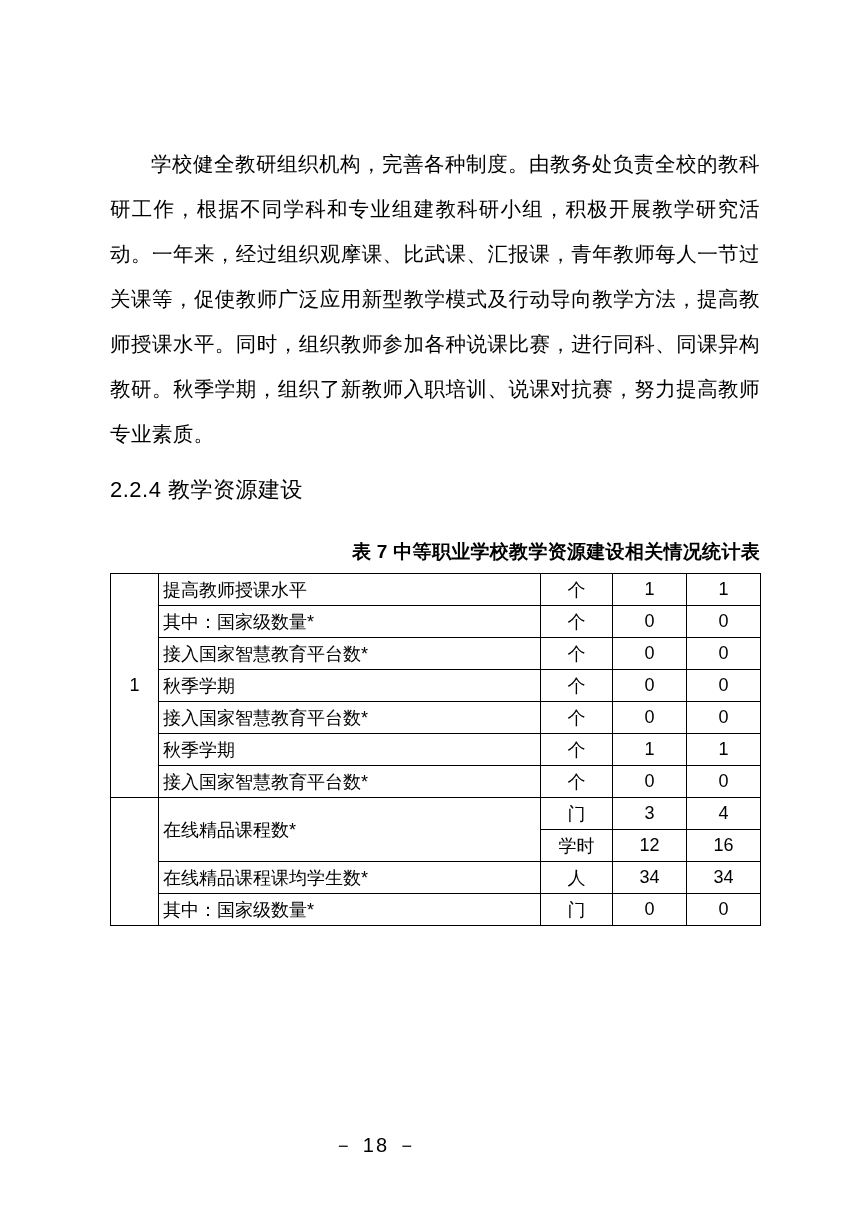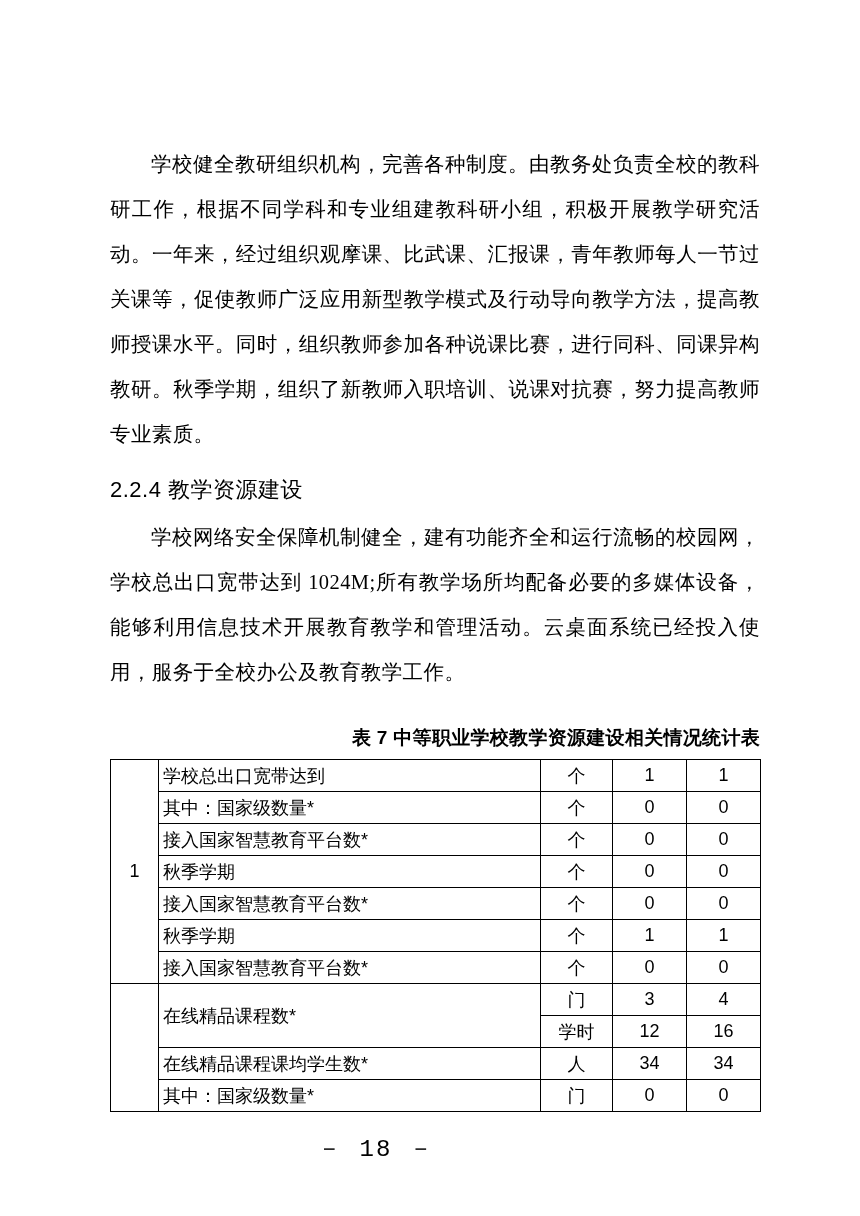--- a/index.html
+++ b/index.html
@@ -96,47 +96,46 @@
     border-right: 1.2px solid #000;
     border-top: none;
     border-bottom: none;
   }
   .footer {
     position: absolute;
     left: 0;
     top: 1130px;
     width: 752px;
     text-align: center;
-    font-size: 24px;
+    font-size: 20px;
     letter-spacing: 2px;
-    font-family: Liberation Mono, monospace;
+    font-family: Liberation Sans, sans-serif;
   }
 </style>
 </head>
 <body>
 
 <div class="page">
   <div class="content">
 
     <p class="body-para">学校健全教研组织机构，完善各种制度。由教务处负责全校的教科研工作，根据不同学科和专业组建教科研小组，积极开展教学研究活动。一年来，经过组织观摩课、比武课、汇报课，青年教师每人一节过关课等，促使教师广泛应用新型教学模式及行动导向教学方法，提高教师授课水平。同时，组织教师参加各种说课比赛，进行同科、同课异构教研。秋季学期，组织了新教师入职培训、说课对抗赛，努力提高教师专业素质。</p>
 
     <h2 class="section-heading">
       <span>2.2.4</span>
       <span>教学资源建设</span>
     </h2>
 
-    <p class="body-para">学校网络安全保障机制健全，建有功能齐全和运行流畅的校园网，学校总出口宽带达到 1024M;所有教学场所均配备必要的多媒体设备，能够利用信息技术开展教育教学和管理活动。云桌面系统已经投入使用，服务于全校办公及教育教学工作。</p>
 
     <div class="table-caption">表 7  中等职业学校教学资源建设相关情况统计表</div>
 
     <table class="stats">
       <tbody>
         <tr>
           <td class="c-idx" rowspan="7">1</td>
-          <td class="c-name">学校总出口宽带达到</td>
+          <td class="c-name">提高教师授课水平</td>
           <td class="c-unit">个</td>
           <td class="c-val">1</td>
           <td class="c-val">1</td>
         </tr>
         <tr>
           <td class="c-name">其中：国家级数量*</td>
           <td class="c-unit">个</td>
           <td class="c-val">0</td>
           <td class="c-val">0</td>
         </tr>

